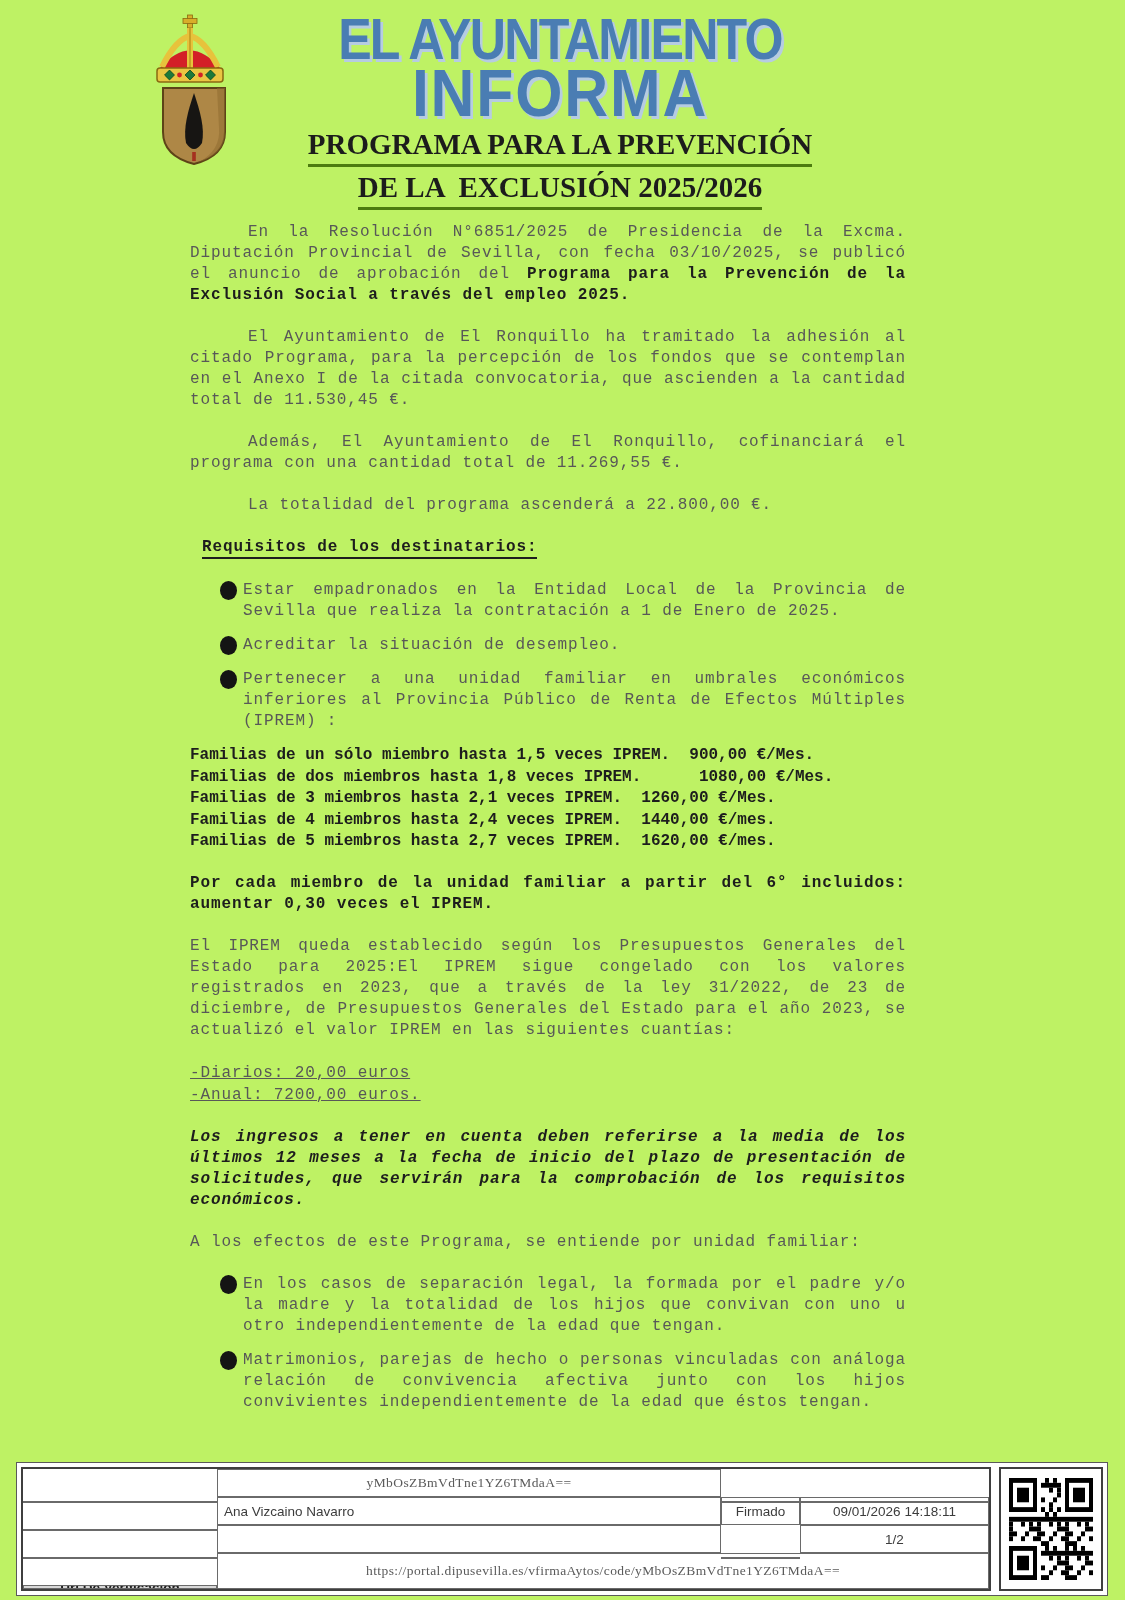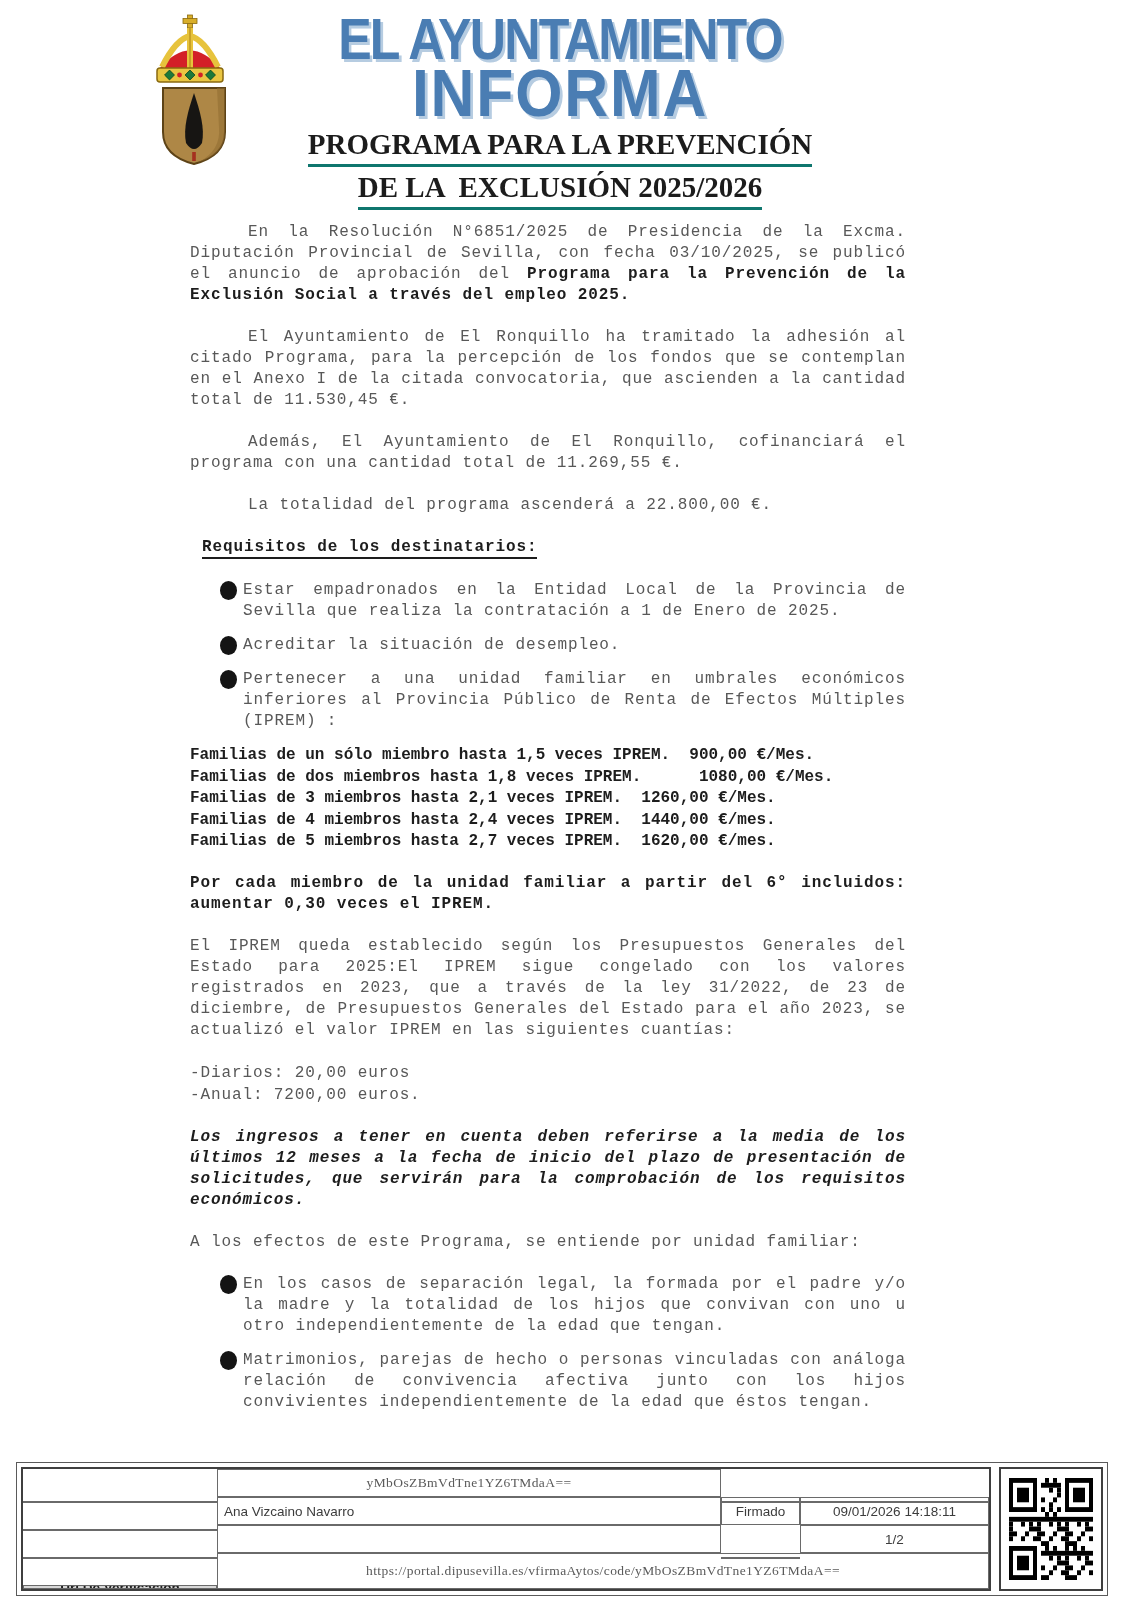--- a/index.html
+++ b/index.html
@@ -1,18 +1,18 @@
 <!DOCTYPE html>
 <html><head>
 <meta charset="utf-8">
 <style>
   * { margin:0; padding:0; box-sizing:border-box; }
   html,body { background:#e8e8e8; }
   .page {
-    position:relative; width:1125px; height:1600px; background:#ffffff;
+    position:relative; width:1125px; height:1600px; background:#bef264;
     margin:0 auto; overflow:hidden;
     font-family:"Liberation Mono","DejaVu Sans Mono",monospace;
   }
   
   .hdr { position:relative; height:222px; }
   .crest { position:absolute; left:133px; top:14px; }
   .hdr-text { position:absolute; left:280px; top:14px; width:560px; text-align:center; }
   .brand1 {
     font-family:"Liberation Sans","DejaVu Sans",sans-serif; font-weight:bold;
     font-size:57px; line-height:50px; color:#4a7db3; letter-spacing:-2px;
@@ -23,21 +23,21 @@
     font-family:"Liberation Sans","DejaVu Sans",sans-serif; font-weight:bold;
     font-size:66px; line-height:58px; color:#4a7db3; letter-spacing:2px;
     transform:scaleX(.92); transform-origin:50% 50%;
     text-shadow:3px 3px 0 #b6cce1;
   }
   .doc-title {
     margin-top:2px;
     font-family:"Liberation Serif","DejaVu Serif",serif; font-weight:bold;
     font-size:29px; line-height:40px; color:#1c1c1c;
   }
-  .tline { display:inline-block; border-bottom:3px solid #0f766e; padding-bottom:0px; white-space:pre; }
+  .tline { display:inline-block; border-bottom:3px solid #4d7c0f; padding-bottom:0px; white-space:pre; }
   
   .doc-body {
     margin-left:190px; width:716px;
     font-size:16px; line-height:21px; letter-spacing:.055em;
     color:#585858;
   }
   .doc-body p { margin-bottom:21px; }
   .just { text-align:justify; }
   .indent { text-indent:58px; }
   .b { font-weight:bold; color:#1d1d1d; }
@@ -46,21 +46,21 @@
     font-size:16px; line-height:21px; letter-spacing:.055em;
     color:#1d1d1d; margin:0 0 22px 12px; font-weight:bold;
   }
   h2.req .u { border-bottom:2.5px solid #1d1d1d; padding-bottom:1px; }
   ul.bullets { list-style:none; padding-left:30px; margin-bottom:8px; }
   ul.bullets li { display:flex; gap:6px; margin-bottom:13px; text-align:justify; }
   .dot { flex:0 0 17px; width:17px; height:19px; margin-top:1px; background:#141414; border-radius:50%; }
   .familias { margin:10px 0 20px 0; letter-spacing:0; }
   .familias div { font-weight:bold; color:#1d1d1d; white-space:pre-wrap; line-height:21.5px; }
   .iprem-values { margin-bottom:21px; }
-  .iprem-values div { line-height:22px; }
+  .iprem-values div { line-height:22px;text-decoration:underline; }
   
   .vfooter {
     position:absolute; left:16px; top:1462px; width:1092px; height:134px;
     border:1px solid #5a5a5a; background:#fff; padding:4px;
     display:flex; gap:8px;
   }
   .vtable {
     flex:1; border:2px solid #3f3f3f; display:grid;
     grid-template-columns:194px 1fr 79px 189px;
     grid-template-rows:28px 28px 28px 1fr;

